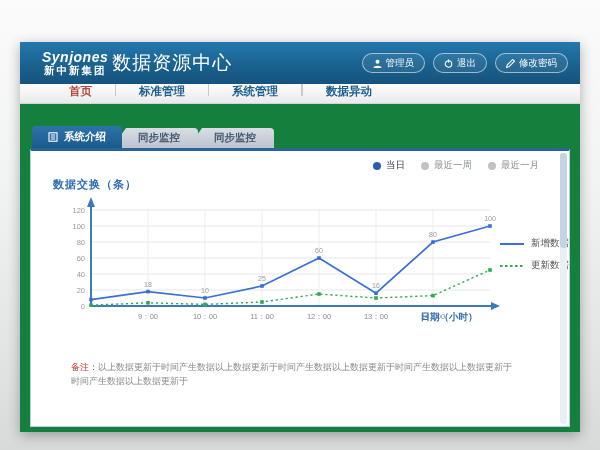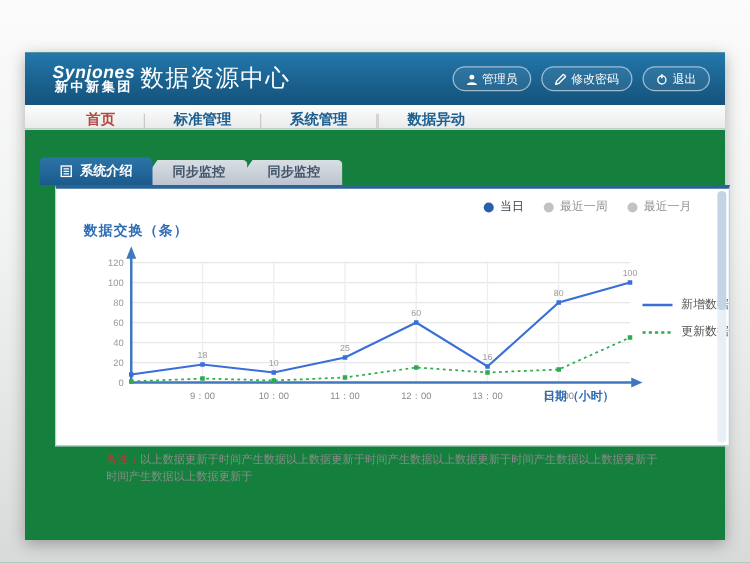--- a/index.html
+++ b/index.html
@@ -26,41 +26,41 @@
   .pill {
     display:inline-flex; align-items:center; gap:4px;
     border:1px solid rgba(255,255,255,.55); background:rgba(255,255,255,.07);
     color:#fff; font-size:9.5px; border-radius:10px; padding:2.5px 10px; cursor:pointer;
     font-family:inherit;
   }
   .pill svg { display:block; }
   
   .nav {
     height:20px; background:linear-gradient(180deg,#fdfdfd,#e9eaeb);
-    border-bottom:1px solid #d3d4d5; display:flex; align-items:flex-end; padding-left:26px;
+    border-bottom:1px solid #d3d4d5; display:flex; align-items:flex-start; padding-left:26px;
   }
   .nav-item { font-size:11.5px; font-weight:bold; color:#1b5e90; padding:0 23px; text-decoration:none; cursor:pointer; }
   .nav-item.home { color:#b5493f; }
   .vsep { width:1px; height:12px; background:#c9c9c9; }
   
   .tabbar { position:absolute; top:84px; left:12px; height:22px; display:flex; align-items:flex-end; z-index:3; }
   .tab { display:flex; align-items:center; font-size:10.5px; font-weight:bold; cursor:pointer;margin-top:11px; }
   .tab.active {
     background:linear-gradient(180deg,#2d74a7,#1b5a8c); color:#fff; height:22px;
     border-radius:4px 4px 0 0; padding:0 16px; gap:6px; position:relative; z-index:3;
   }
   .tab.gray {
     background:linear-gradient(180deg,#d9dee4,#bdc4cf); color:#44566b; height:20px;
     margin-left:-10px; padding:0 18px 0 26px; position:relative; z-index:1;
     clip-path:polygon(14px 0,100% 0,100% 100%,0 100%); border-radius:0 4px 0 0;
   }
   .tab.gray + .tab.gray { z-index:0; }
   
   .panel {
-    position:absolute; top:106px; left:24px; width:540px; height:209px;
+    position:absolute; top:106px; left:10px; width:540px; height:279px;
     background:#fff; border:1px solid #b9d2e8; border-top:3px solid #2a6496;
   }
   .filters { position:absolute; top:8px; right:30px; display:flex; gap:16px; align-items:center; }
   .radio { display:inline-flex; align-items:center; gap:5px; cursor:pointer; }
   .dot { width:8px; height:8px; border-radius:50%; background:#bfc3c7; }
   .dot.on { background:#2b5fae; }
   .radio-label { font-size:9.5px; color:#8a8f94; }
   .radio.sel .radio-label { color:#33414e; }
   .chart-title { position:absolute; top:26px; left:22px; font-size:11px; font-weight:bold; color:#2f6db5; letter-spacing:1px; }
   #chart { position:absolute; left:15px; top:40px; }
@@ -85,30 +85,30 @@
     <div class="user-area">
       <button class="pill">
         <svg width="9" height="9" viewBox="0 0 10 10">
             <circle cx="5" cy="3" r="2.2" fill="#fff"></circle>
             <path d="M0.5 10 C0.5 6.8 9.5 6.8 9.5 10 Z" fill="#fff"></path>
           </svg>
         <span>管理员</span>
       </button>
       <button class="pill">
         <svg width="9" height="9" viewBox="0 0 10 10">
-            <path d="M0.5 9.5 L1.5 6.5 L7.5 0.5 L9.5 2.5 L3.5 8.5 Z" fill="none" stroke="#fff" stroke-width="1.2"></path>
-          </svg>
-        <span>修改密码</span>
+            <circle cx="5" cy="5.5" r="3.6" fill="none" stroke="#fff" stroke-width="1.2"></circle>
+            <line x1="5" y1="0.5" x2="5" y2="4" stroke="#fff" stroke-width="1.4"></line>
+          </svg>
+        <span>退出</span>
       </button>
       <button class="pill">
         <svg width="9" height="9" viewBox="0 0 10 10">
-            <circle cx="5" cy="5.5" r="3.6" fill="none" stroke="#fff" stroke-width="1.2"></circle>
-            <line x1="5" y1="0.5" x2="5" y2="4" stroke="#fff" stroke-width="1.4"></line>
-          </svg>
-        <span>退出</span>
+            <path d="M0.5 9.5 L1.5 6.5 L7.5 0.5 L9.5 2.5 L3.5 8.5 Z" fill="none" stroke="#fff" stroke-width="1.2"></path>
+          </svg>
+        <span>修改密码</span>
       </button>
     </div>
   </div>
 
   <div class="nav">
     <a class="nav-item home">首页</a>
     <span class="vsep"></span>
     <a class="nav-item">标准管理</a>
     <span class="vsep"></span>
     <a class="nav-item">系统管理</a>

